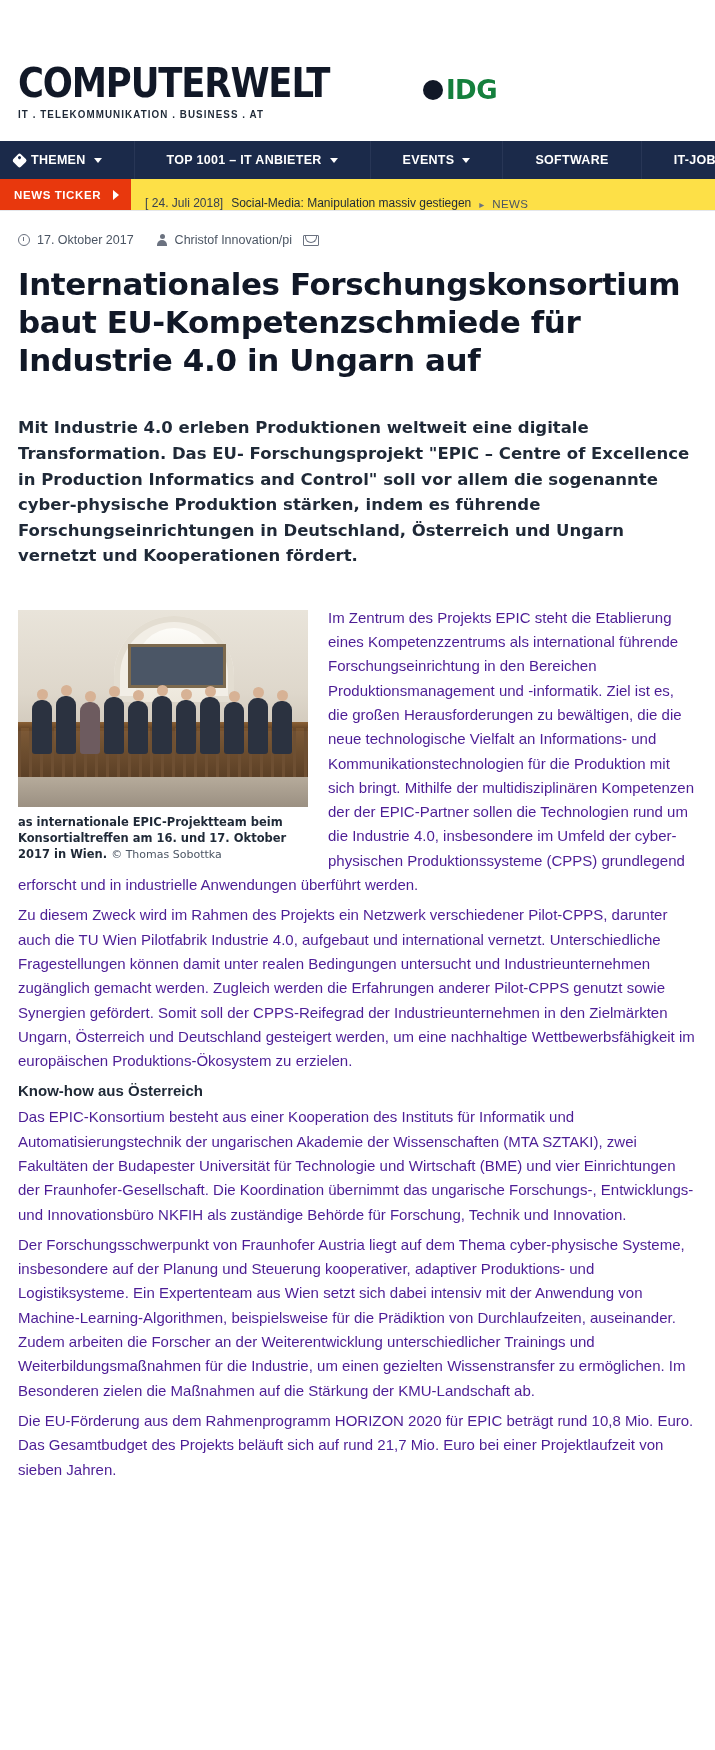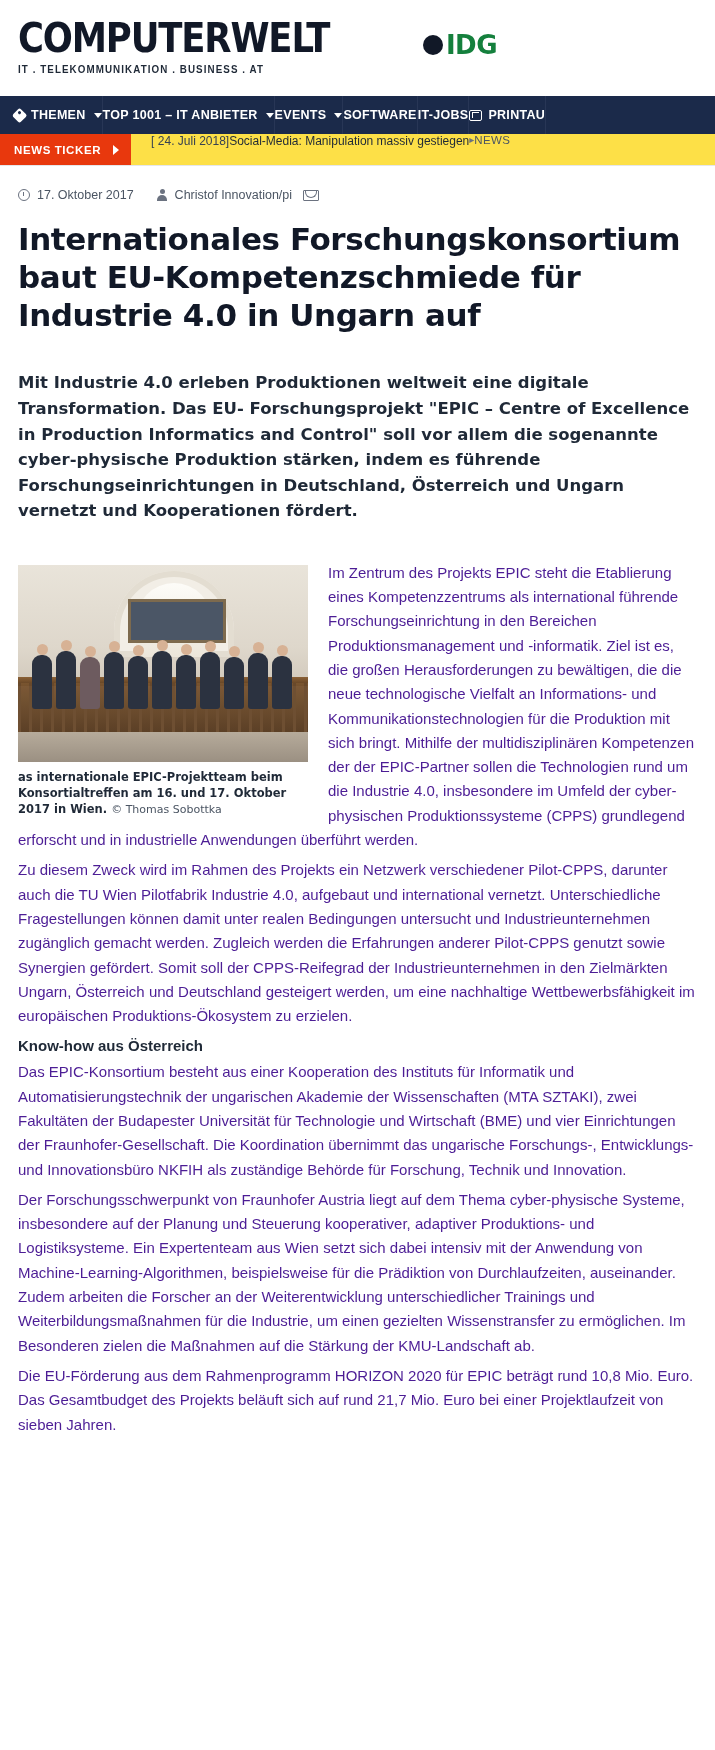--- a/index.html
+++ b/index.html
@@ -9,20 +9,21 @@
     font-family: "Liberation Sans", sans-serif;
   }
   body { width: 715px; }
 
   
   .masthead {
     position: relative;
     height: 96px;
     padding: 18px 18px 0 18px;
     background: #ffffff;
+    margin-top: 45px;
   }
   .logo-wrap { position: relative; display: inline-block; }
   .logo-text {
     font-family: "DejaVu Sans", sans-serif;
     font-weight: 700;
     font-size: 41px;
     letter-spacing: -1.2px;
     color: #111827;
     line-height: 1;
     font-stretch: condensed;
@@ -73,21 +74,21 @@
     color: #ffffff;
     font-size: 12.5px;
     font-weight: 700;
     letter-spacing: 0.3px;
     overflow: hidden;
   }
   .nav-item {
     display: flex;
     align-items: center;
     gap: 6px;
-    padding: 0 0;
+    padding: 0 32px;
     border-right: 1px solid #32406093;
     white-space: nowrap;
     cursor: pointer;
   }
   .nav-item:first-child { padding-left: 14px; }
   .caret {
     display: inline-block;
     width: 0; height: 0;
     border-left: 4px solid transparent;
     border-right: 4px solid transparent;
@@ -147,25 +148,25 @@
     min-width: 122px;
   }
   .ticker-arrow {
     width: 0; height: 0;
     border-top: 5px solid transparent;
     border-bottom: 5px solid transparent;
     border-left: 6px solid #ffffff;
   }
   .ticker-body {
     display: flex;
-    align-items: flex-start;
-    gap: 0;
+    align-items: flex-end;
+    gap: 8px;
     font-size: 12px;
     color: #1f2937;
-    padding-left: 20px;
+    padding-left: 14px;
   }
   .ticker-date { color: #374151; }
   .ticker-head { color: #1f2937; }
   .ticker-sep {
     color: #6b7280;
     font-size: 10px;
   }
   .ticker-news {
     color: #4b5563;
     font-size: 11.5px;

